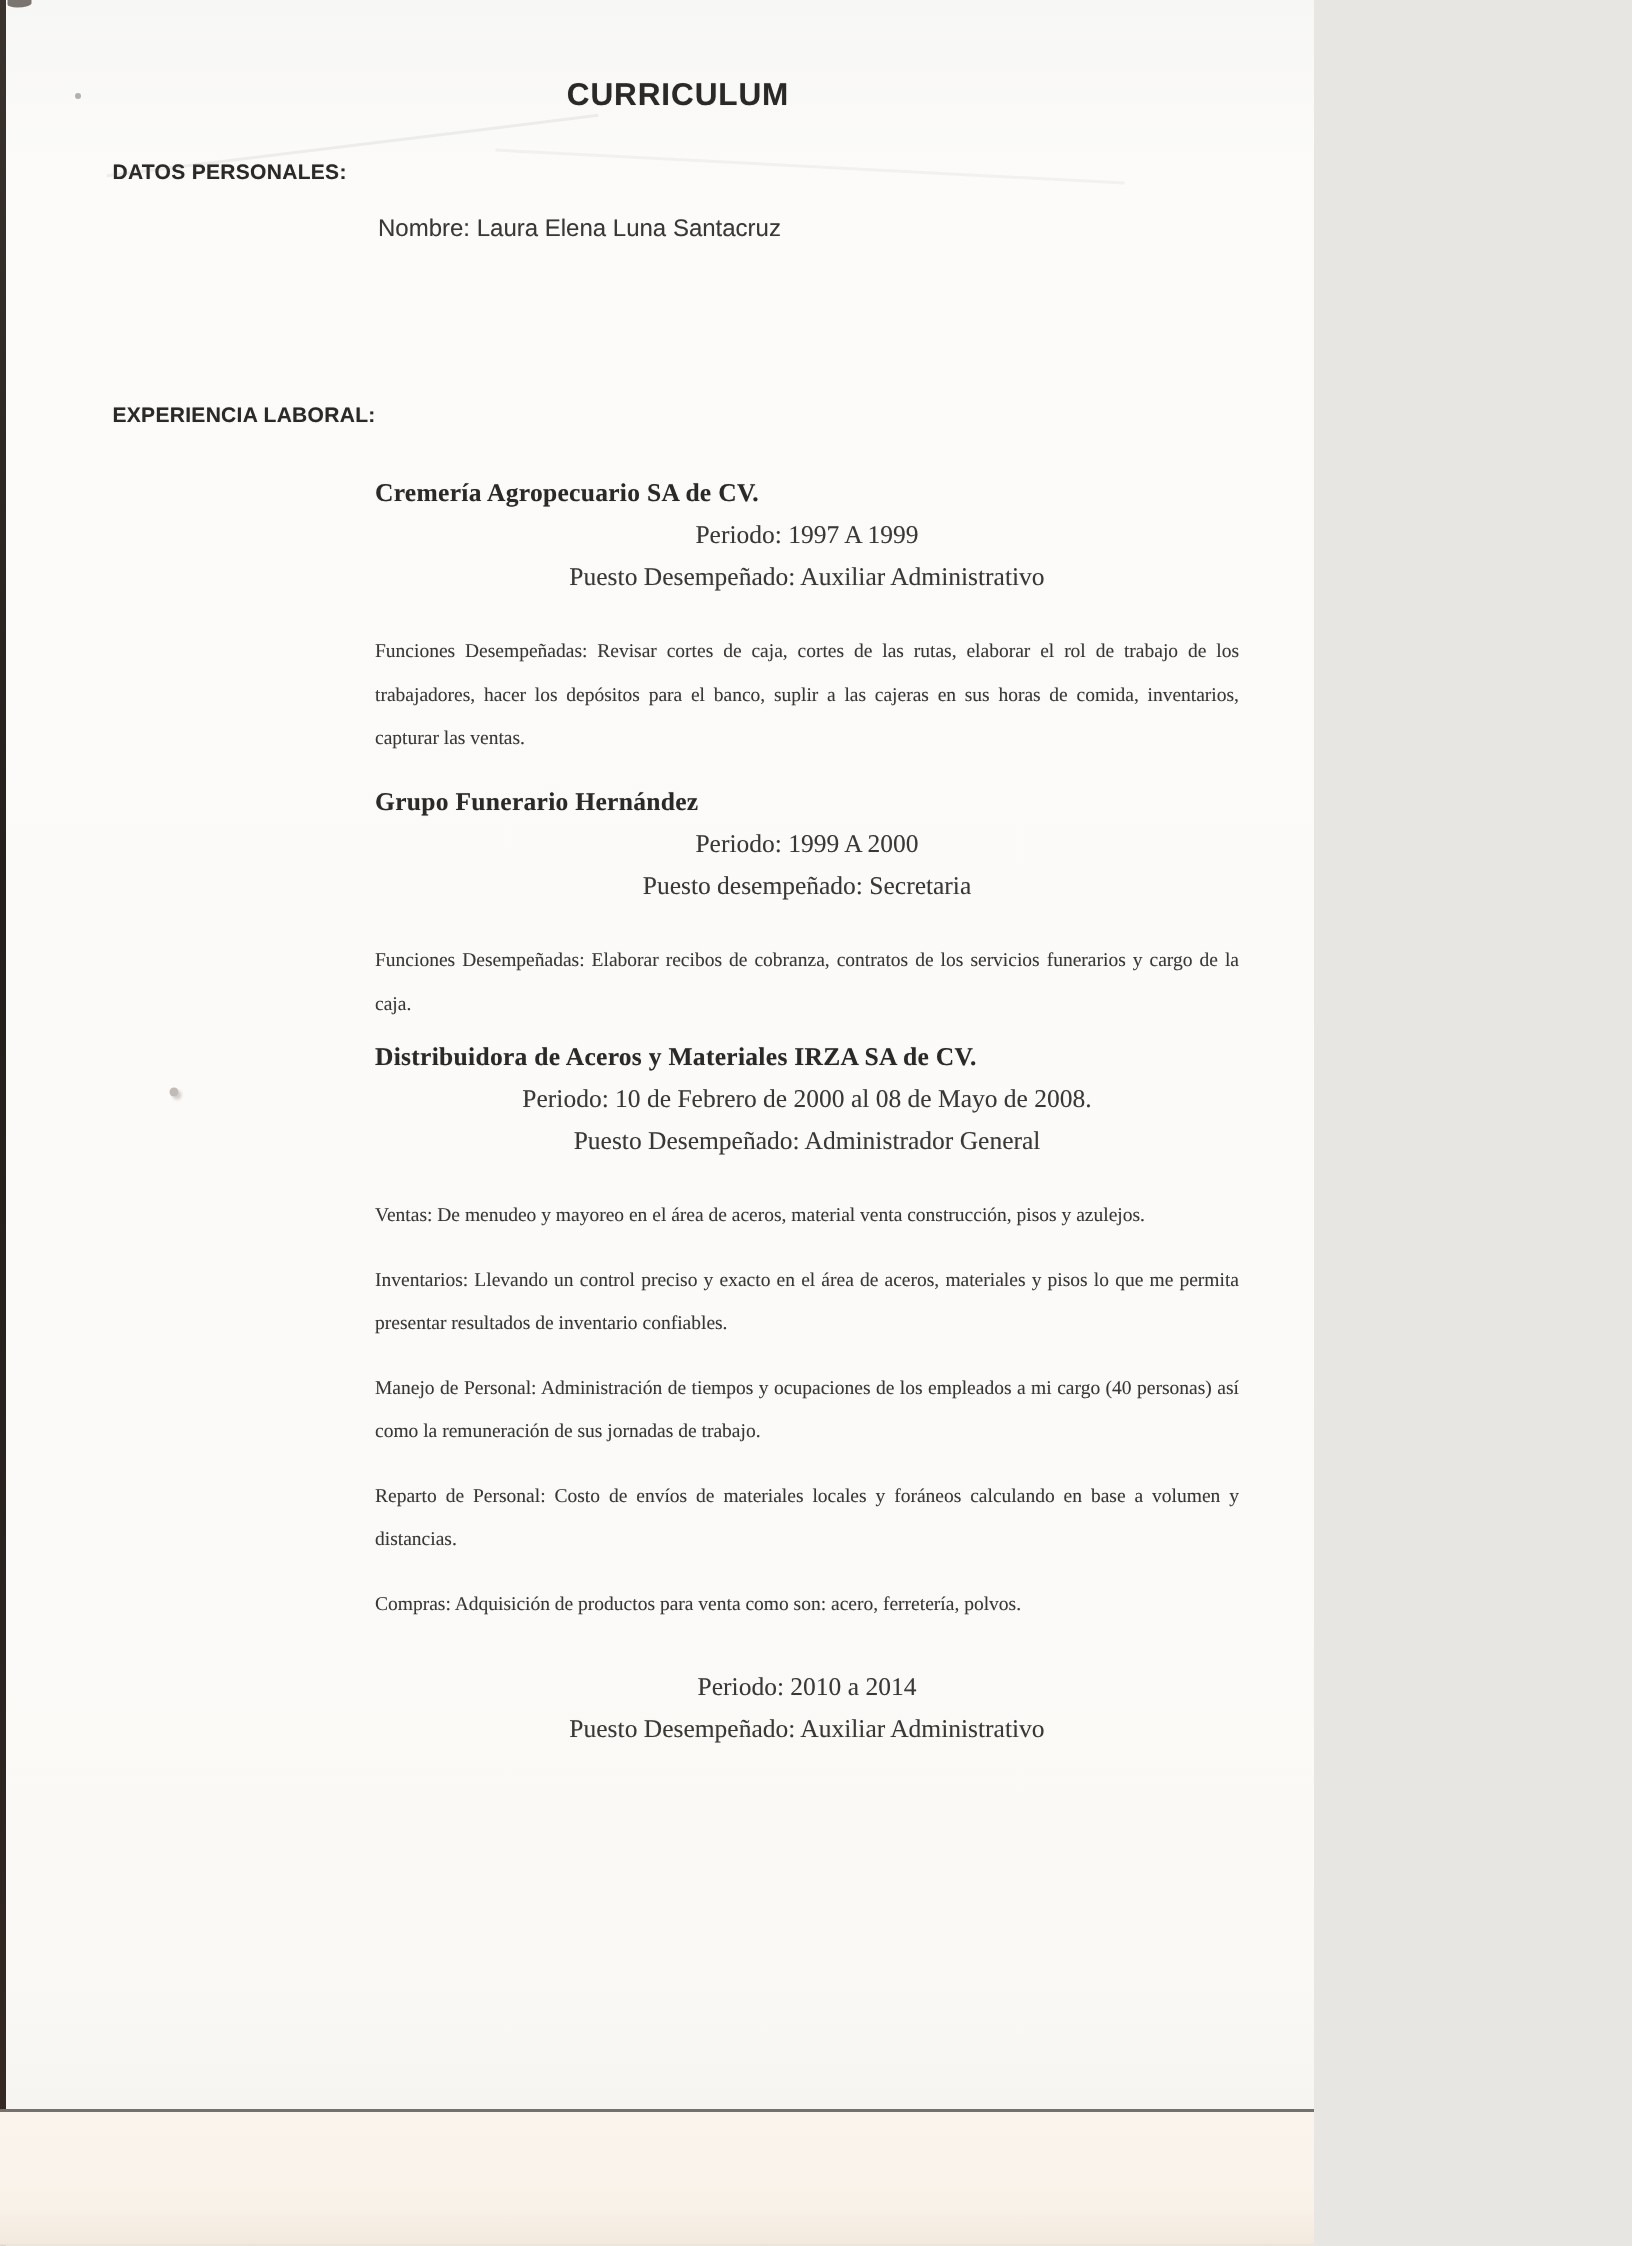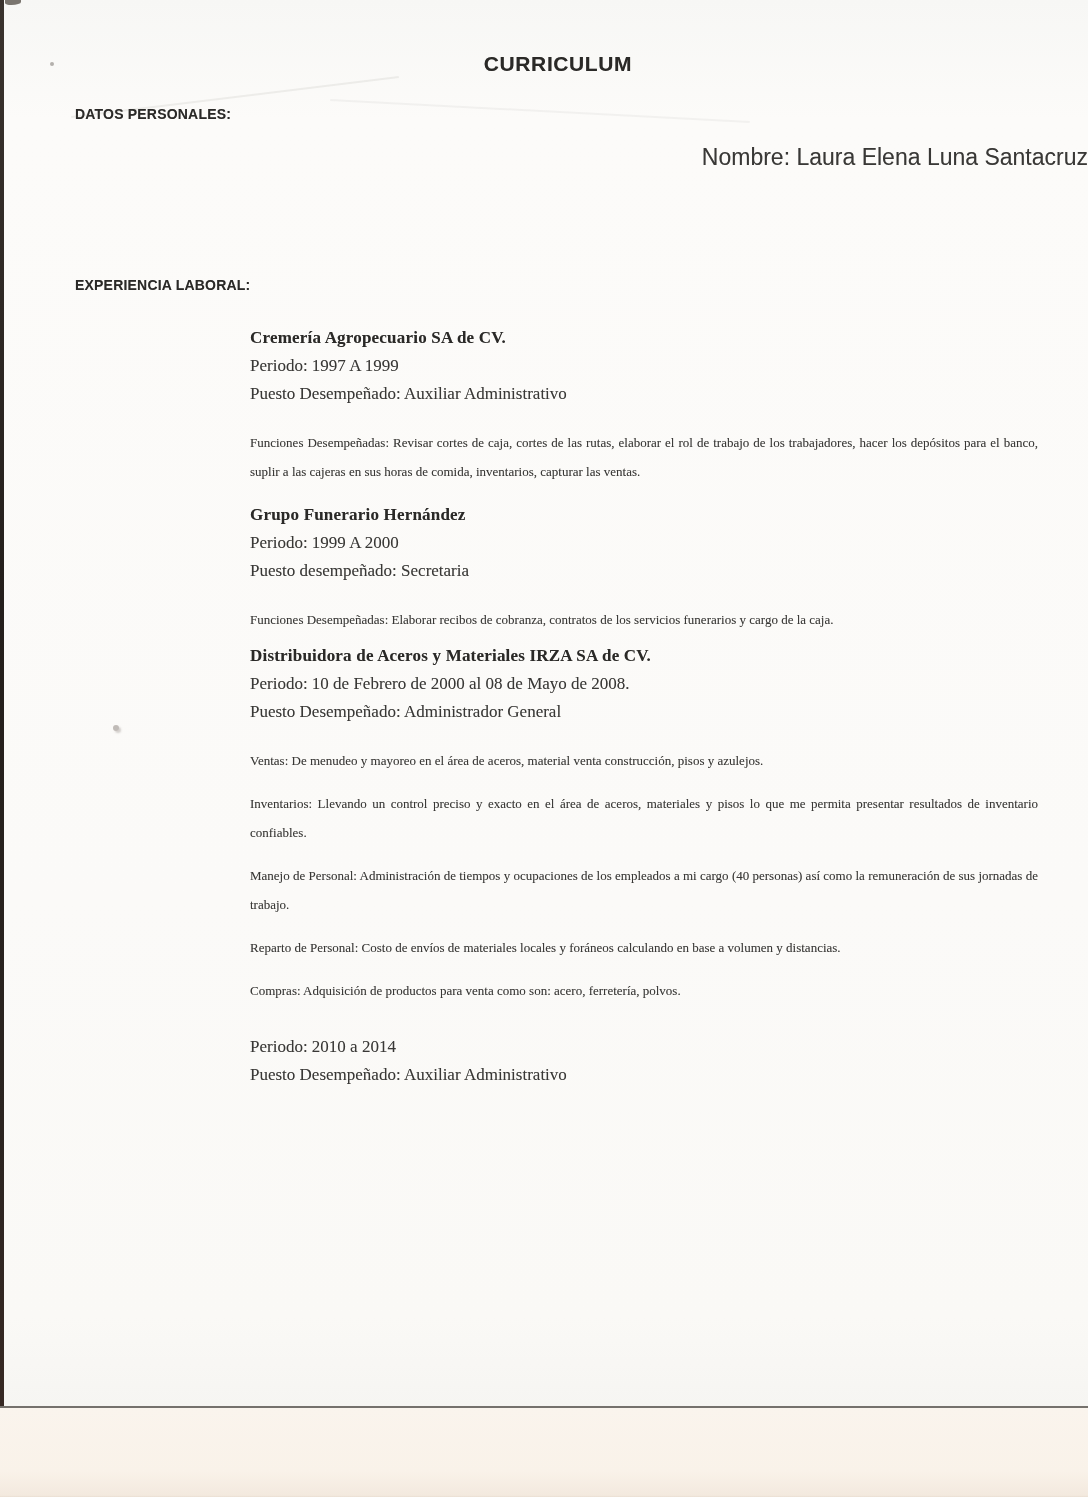--- a/index.html
+++ b/index.html
@@ -2,21 +2,21 @@
 <html><head>
 <meta charset="utf-8">
 <style>
   html, body {
     margin: 0;
     padding: 0;
     background: #e8e6e2;
   }
   .page {
     position: relative;
-    width: 1088px;
+    width: 876px;
     height: 1497px;
     overflow: hidden;
     background: linear-gradient(180deg, #f7f7f5 0%, #fcfbf9 8%, #fbfaf8 60%, #faf9f6 88%, #f6f5f2 94%, #f5f4f0 94.2%, #f5f4f0 100%);
     font-family: "Liberation Sans", "DejaVu Sans", sans-serif;
     color: #393836;
   }
   
   .edge-left {
     position: absolute;
     left: 0; top: 0;
@@ -78,41 +78,41 @@
     font-size: 14px;
     font-weight: bold;
     letter-spacing: .2px;
     color: #2a2927;
     text-shadow: 0 0 .6px rgba(60,58,55,.35);
   }
   .h-datos { margin: 30px 0 0 75px; }
   .h-exp   { margin: 106px 0 0 75px; }
   .name-line {
     margin: 22px 0 0 252px;
-    font-size: 23px;
+    font-size: 16px;
     text-shadow: 0 0 .5px rgba(70,68,65,.3);
-    text-align: right;
   }
   .jobs {
     margin: 31px 50px 0 250px;
     font-family: Liberation Serif, serif;
   }
   .job p { margin: 0; }
   .company {
     font-weight: bold;
     font-size: 17px;
     line-height: 28px;
     letter-spacing: .2px;
     color: #2a2927;
     text-shadow: 0 0 .6px rgba(60,58,55,.35);
   }
   .jobline {
     font-size: 17px;
     line-height: 28px;
     text-shadow: 0 0 .5px rgba(70,68,65,.3);
+    text-align: center;
   }
   .para {
     font-size: 13px;
     line-height: 29px;
     text-align: justify;
     margin-top: 20px !important;
     text-shadow: 0 0 .5px rgba(70,68,65,.3);
   }
   .para + .para { margin-top: 14px !important; }
   .job-2 { margin-top: 15px; }

